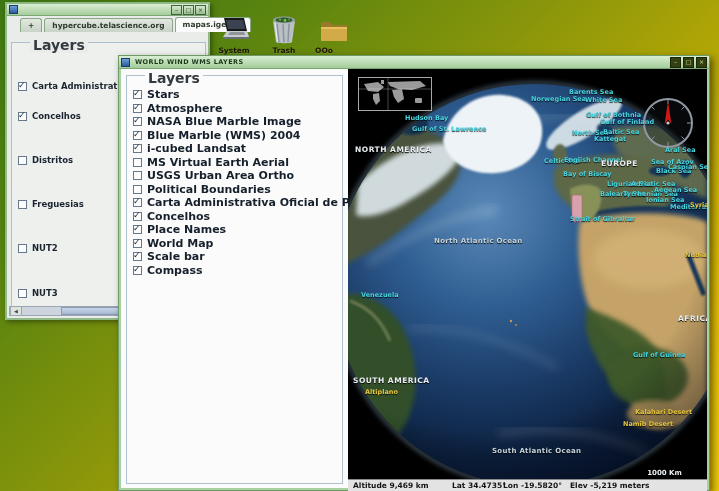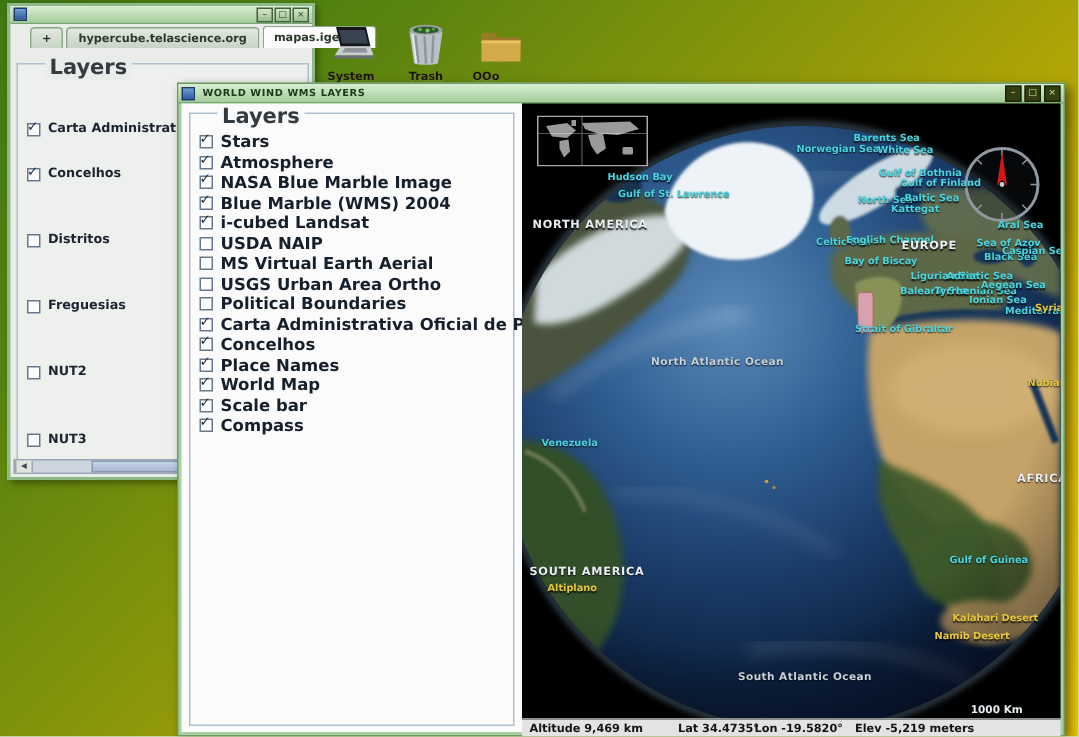--- a/index.html
+++ b/index.html
@@ -190,24 +190,20 @@
                 <span class="cb checked"></span>
                 <span class="lbl">NASA Blue Marble Image</span>
               </div>
               <div class="ww-row">
                 <span class="cb checked"></span>
                 <span class="lbl">Blue Marble (WMS) 2004</span>
               </div>
               <div class="ww-row">
                 <span class="cb checked"></span>
                 <span class="lbl">i-cubed Landsat</span>
-              </div>
-              <div class="ww-row">
-                <span class="cb"></span>
-                <span class="lbl">USDA NAIP</span>
               </div>
               <div class="ww-row">
                 <span class="cb"></span>
                 <span class="lbl">MS Virtual Earth Aerial</span>
               </div>
               <div class="ww-row">
                 <span class="cb"></span>
                 <span class="lbl">USGS Urban Area Ortho</span>
               </div>
               <div class="ww-row">
@@ -369,21 +365,21 @@
               <span class="pn water" style="left: 298px; top: 127px;">Ionian Sea</span>
               <span class="pn water" style="left: 290px; top: 134px; padding-left: 32px;">Mediterranean Sea</span>
               <span class="pn feature" style="left: 342px; top: 132px;">Syrian De</span>
               <span class="pn water" style="left: 222px; top: 146px;">Strait of Gibraltar</span>
               <span class="pn feature" style="left: 337px; top: 182px;">Nubian</span>
               <span class="pn ocean" style="left: 66px; top: 168px; margin-left: 20px;">North Atlantic Ocean</span>
               <span class="pn water" style="left: 13px; top: 222px;">Venezuela</span>
               <span class="pn continent" style="left: 5px; top: 307px;">SOUTH AMERICA</span>
               <span class="pn feature" style="left: 17px; top: 319px;">Altiplano</span>
               <span class="pn continent" style="left: 330px; top: 245px;">AFRICA</span>
-              <span class="pn water" style="left: 265px; top: 300px; padding-left: 20px;">Gulf of Guinea</span>
+              <span class="pn water" style="left: 265px; top: 282px; padding-left: 20px;">Gulf of Guinea</span>
               <span class="pn feature" style="left: 287px; top: 339px;">Kalahari Desert</span>
               <span class="pn feature" style="left: 275px; top: 351px;">Namib Desert</span>
               <span class="pn ocean" style="left: 144px; top: 378px;">South Atlantic Ocean</span>
             </div>
 
           
           <span class="scalebar">
             <span class="sc-label">1000 Km</span>
             
           </span>

